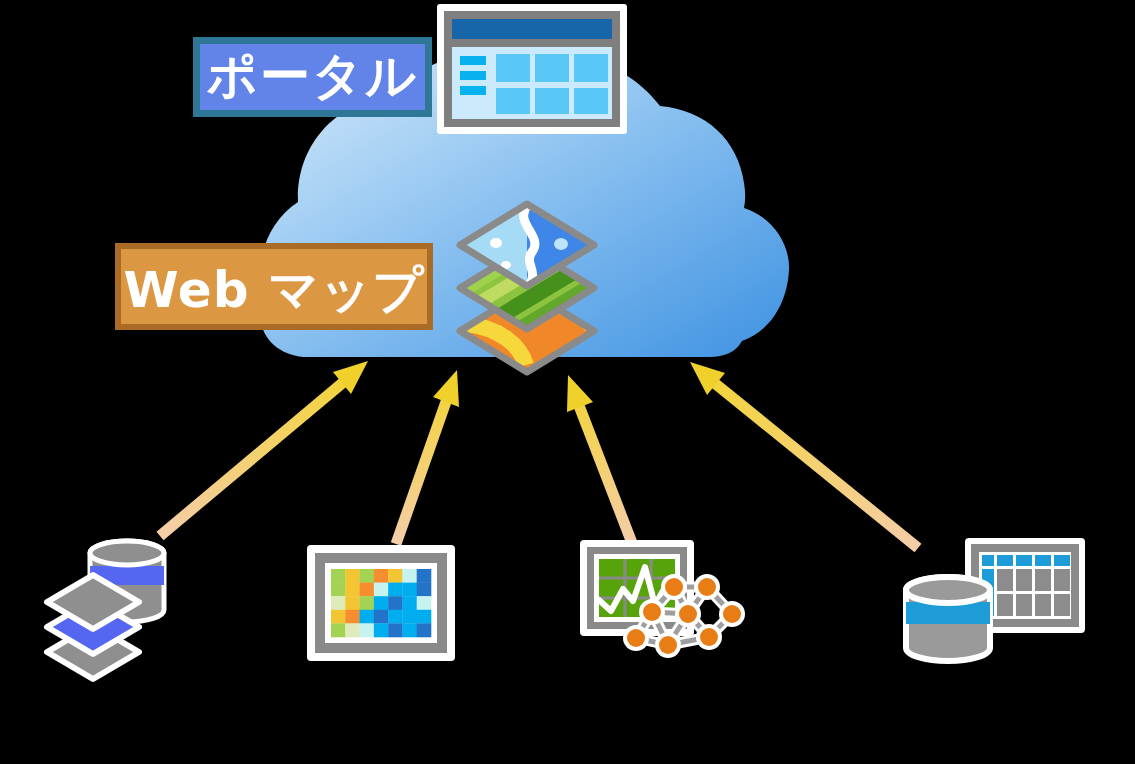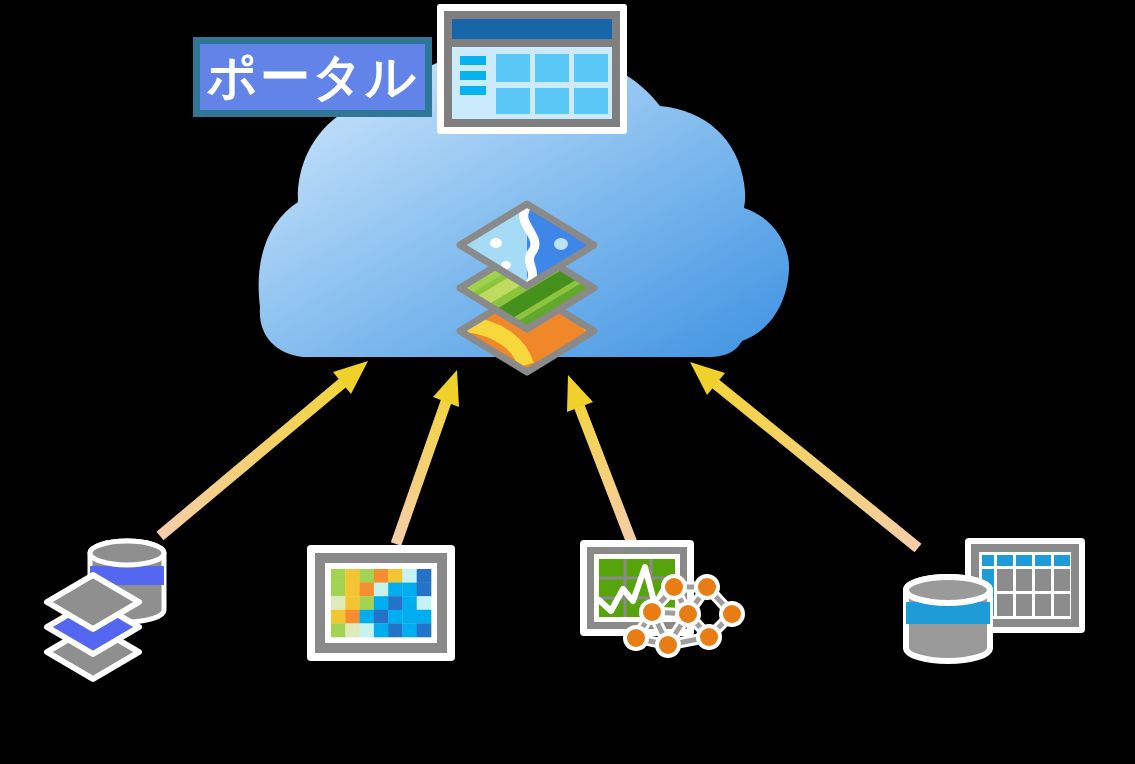--- a/index.html
+++ b/index.html
@@ -1,19 +1,19 @@
 <!DOCTYPE html>
 <html><head>
 <meta charset="utf-8">
 <style>
   html,body{margin:0;padding:0;background:#000;}
   .stage{position:relative;width:1135px;height:764px;background:#000;overflow:hidden;
          font-family:"DejaVu Sans","Liberation Sans",sans-serif;}
   .stage svg{position:absolute;left:0;top:0;}
-  .label{position:absolute;display:flex;align-items:center;justify-content:center;
+  .label{position:absolute;display:flex;align-items:flex-end;justify-content:center;
          font-weight:bold;color:#fff;box-sizing:border-box;}
   .label-portal{left:193px;top:37px;width:239px;height:80px;
          background:#6283E7;border:7px solid #2E7796;font-size:50px;letter-spacing:2px;}
   .label-webmap{left:115px;top:243px;width:318px;height:87px;
          background:#DC9743;border:6px solid #A96B26;font-size:50px;letter-spacing:1px;}
 </style>
 </head>
 <body>
 
 <div class="stage">
@@ -295,14 +295,17 @@
       <path d="M 906 590 A 42 13 0 0 1 990 590 L 990 648 A 42 13 0 0 1 906 648 Z" fill="#9A9A9A" stroke="#FFFFFF" stroke-width="6"></path>
       <rect x="906" y="602" width="84" height="22" fill="#1E9CD8"></rect>
       <ellipse cx="948" cy="590" rx="42" ry="13" fill="#9A9A9A" stroke="#FFFFFF" stroke-width="6"></ellipse>
     </g>
   </g>
 </svg>
 
 <div class="label label-portal">
   <span>ポータル</span>
 </div>
-
+<div class="label label-webmap">
+  <span>Web マップ</span>
 </div>
 
+</div>
+
 </body></html>

